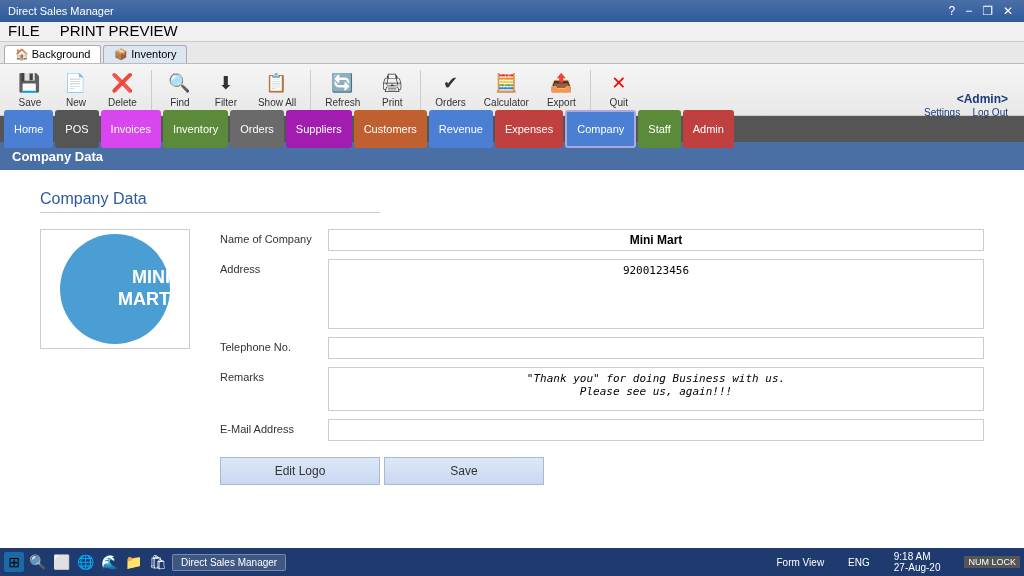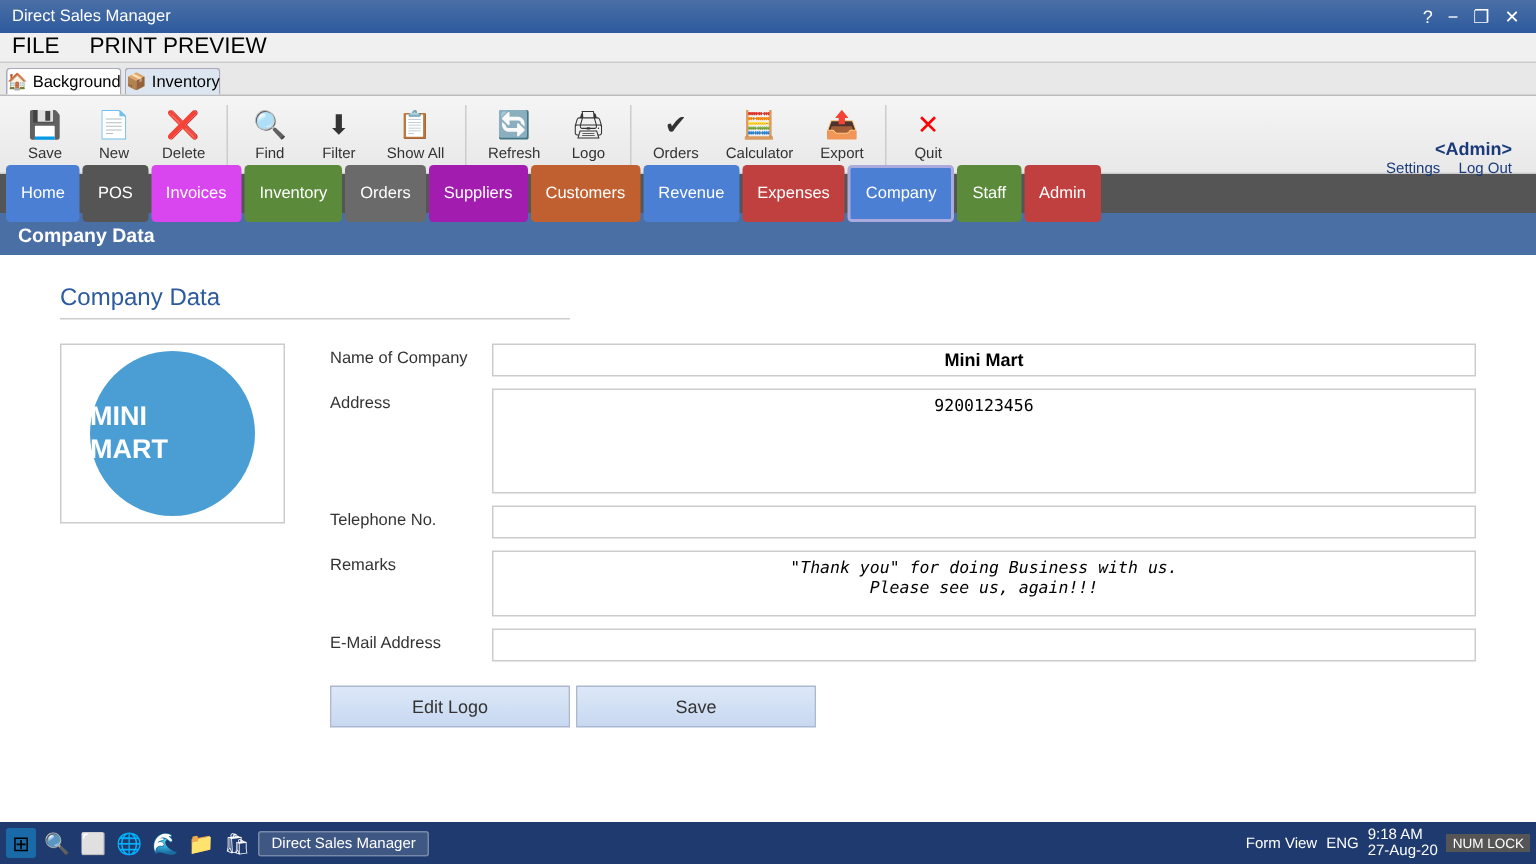--- a/index.html
+++ b/index.html
@@ -40,21 +40,21 @@
       height: 22px;
       display: flex;
       align-items: flex-end;
       padding: 0 4px;
       border-bottom: 1px solid #bbb;
     }
     .doc-tab {
       background: #dce6f0;
       border: 1px solid #aab;
       border-bottom: none;
-      padding: 2px 0;
+      padding: 2px 10px;
       font-size: 11px;
       cursor: pointer;
       margin-right: 2px;
       border-radius: 3px 3px 0 0;
     }
     .doc-tab.active { background: white; }
 
     
     .toolbar {
       background: linear-gradient(to bottom, #f5f5f5, #e8e8e8);
@@ -161,21 +161,21 @@
       flex-shrink: 0;
     }
 
     .logo-circle {
       width: 110px;
       height: 110px;
       border-radius: 50%;
       background: #4a9ed4;
       display: flex;
       flex-direction: column;
-      align-items: flex-start;
+      align-items: flex-end;
       justify-content: center;
       color: white;
       font-size: 18px;
       font-weight: bold;
       line-height: 1.2;
     }
 
     .form-fields { flex: 1; }
 
     .form-row {
@@ -244,21 +244,21 @@
       right: 0;
       height: 28px;
       background: #1e3a6e;
       display: flex;
       align-items: center;
       justify-content: space-between;
       padding: 0 4px;
     }
     .taskbar-left { display: flex; align-items: center; gap: 4px; }
     .taskbar-icon { width: 20px; height: 20px; border-radius: 2px; cursor: pointer; display: flex; align-items: center; justify-content: center; font-size: 14px; }
-    .taskbar-right { display: flex; align-items: center; gap: 6px; color: white; font-size: 10px; }
+    .taskbar-right { display: flex; align-items: center; gap: 24px; color: white; font-size: 10px; }
     .taskbar-app {
       background: rgba(255,255,255,0.15);
       border: 1px solid rgba(255,255,255,0.3);
       padding: 2px 8px;
       color: white;
       font-size: 10px;
       border-radius: 2px;
     }
     .num-lock { background: #555; color: white; padding: 1px 4px; font-size: 9px; }
   </style>
@@ -317,21 +317,21 @@
     <div class="toolbar-icon">📋</div>
     <span>Show All</span>
   </button>
   <div class="toolbar-separator"></div>
   <button class="toolbar-btn">
     <div class="toolbar-icon">🔄</div>
     <span>Refresh</span>
   </button>
   <button class="toolbar-btn">
     <div class="toolbar-icon">🖨</div>
-    <span>Logo</span>
+    <span>Print</span>
   </button>
   <div class="toolbar-separator"></div>
   <button class="toolbar-btn">
     <div class="toolbar-icon">✔</div>
     <span>Orders</span>
   </button>
   <button class="toolbar-btn">
     <div class="toolbar-icon">🧮</div>
     <span>Calculator</span>
   </button>

